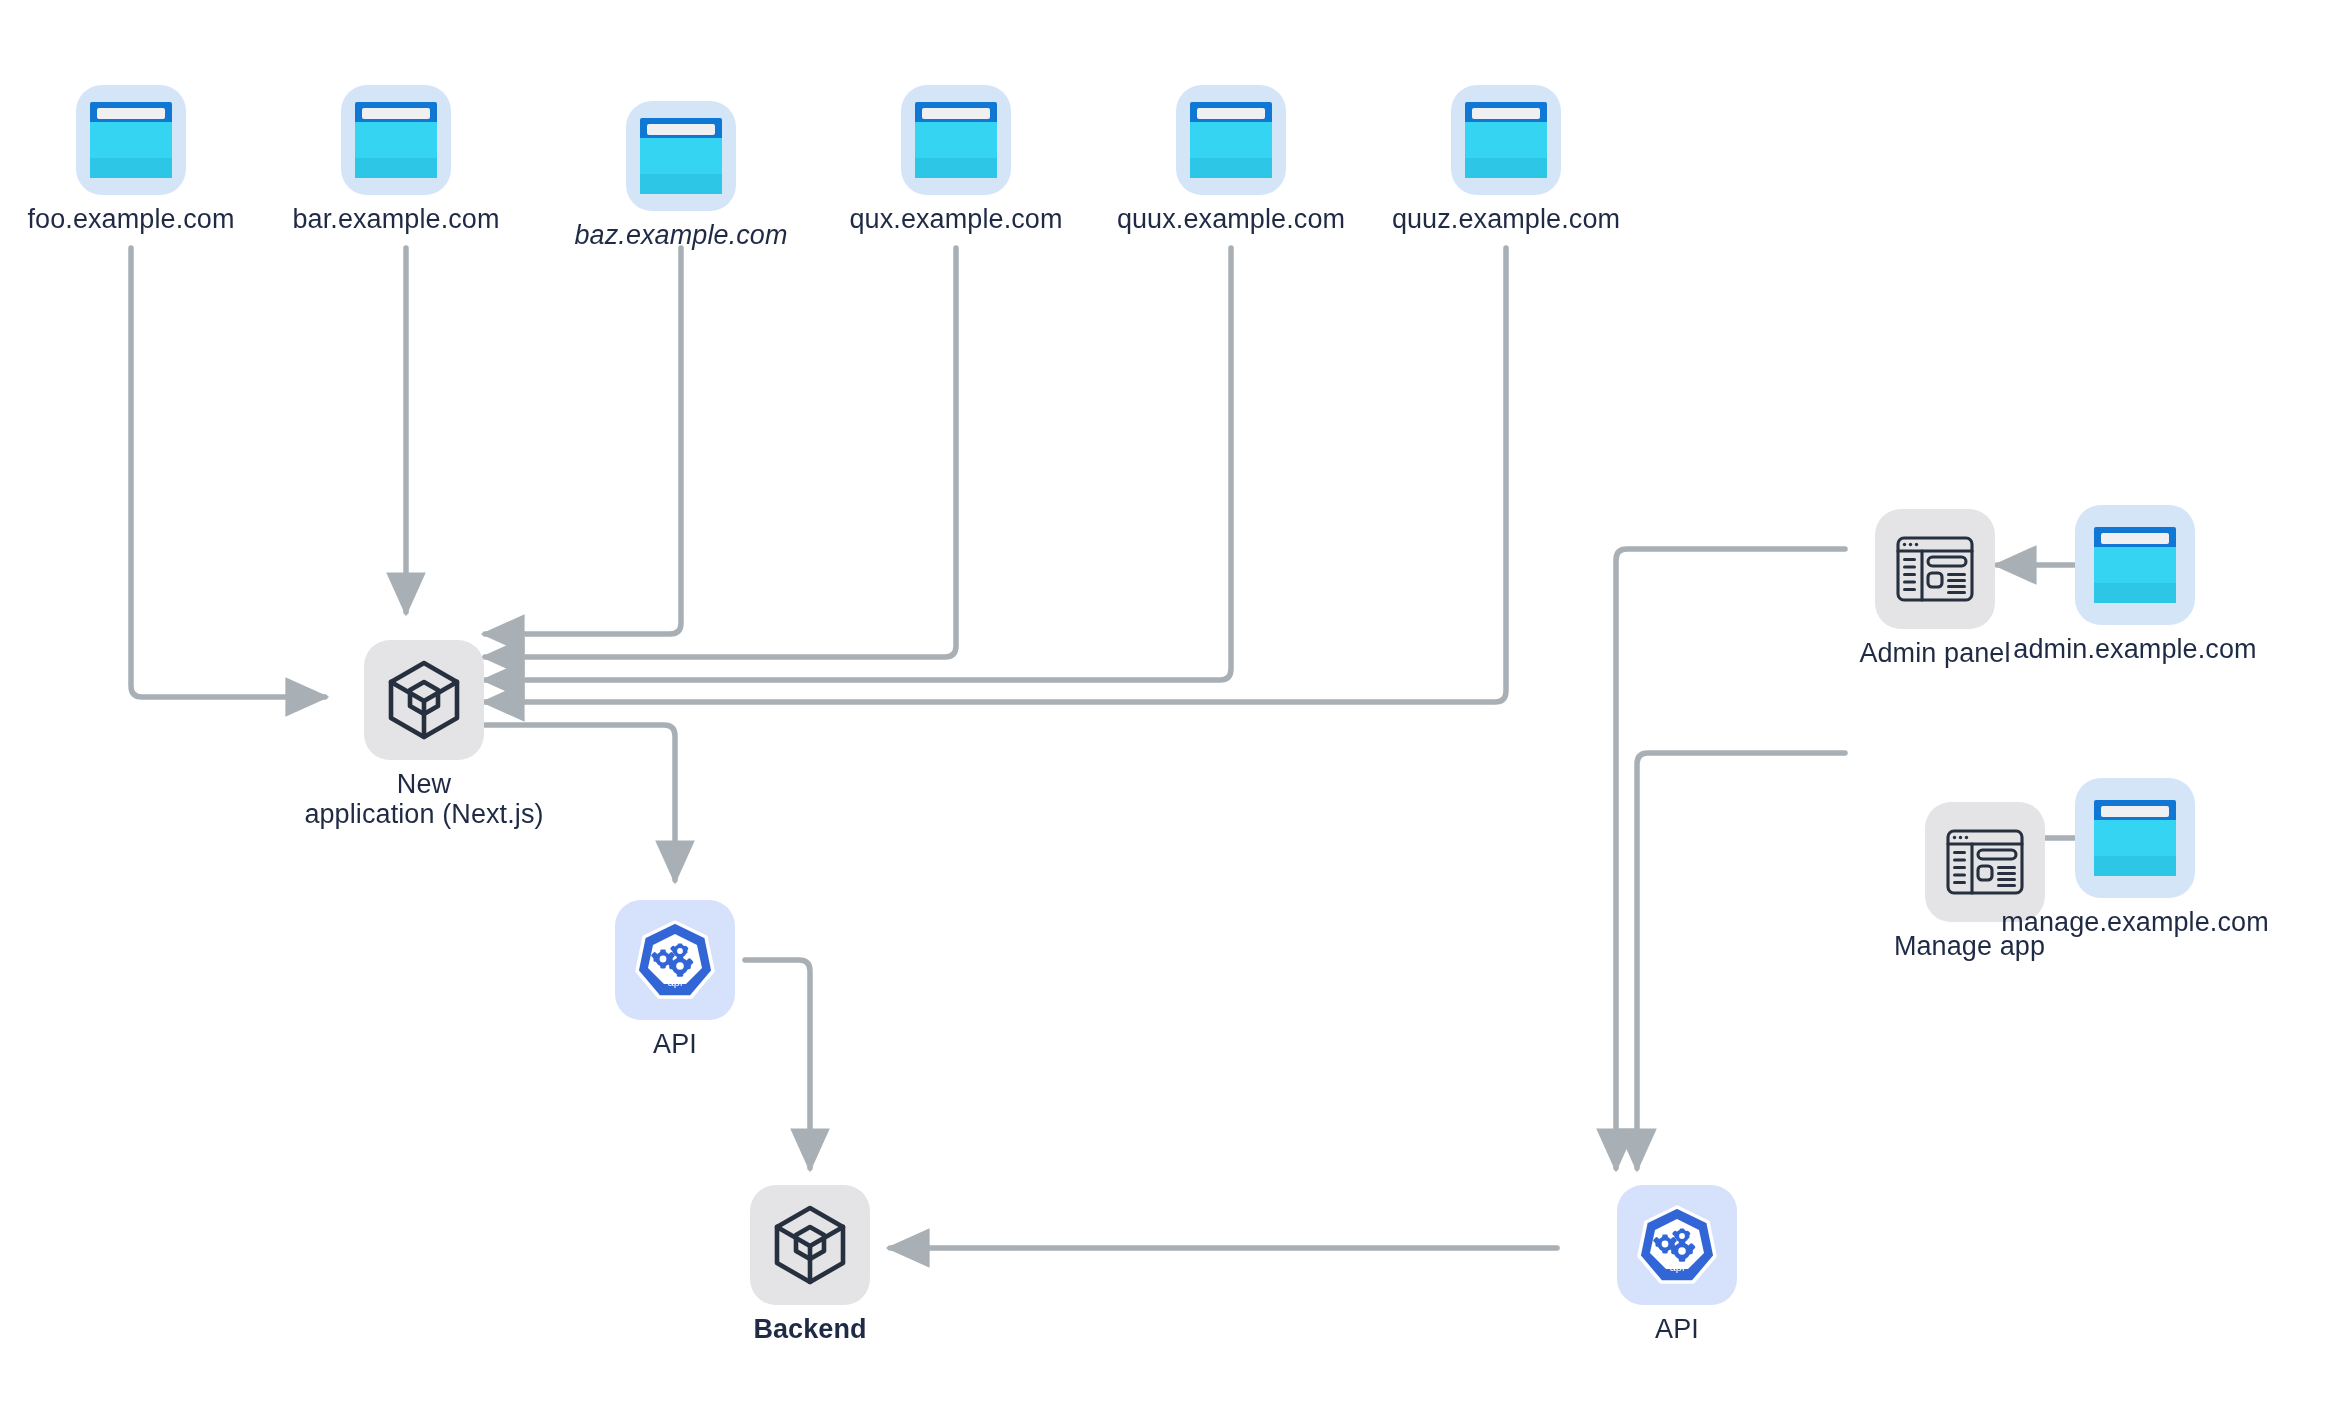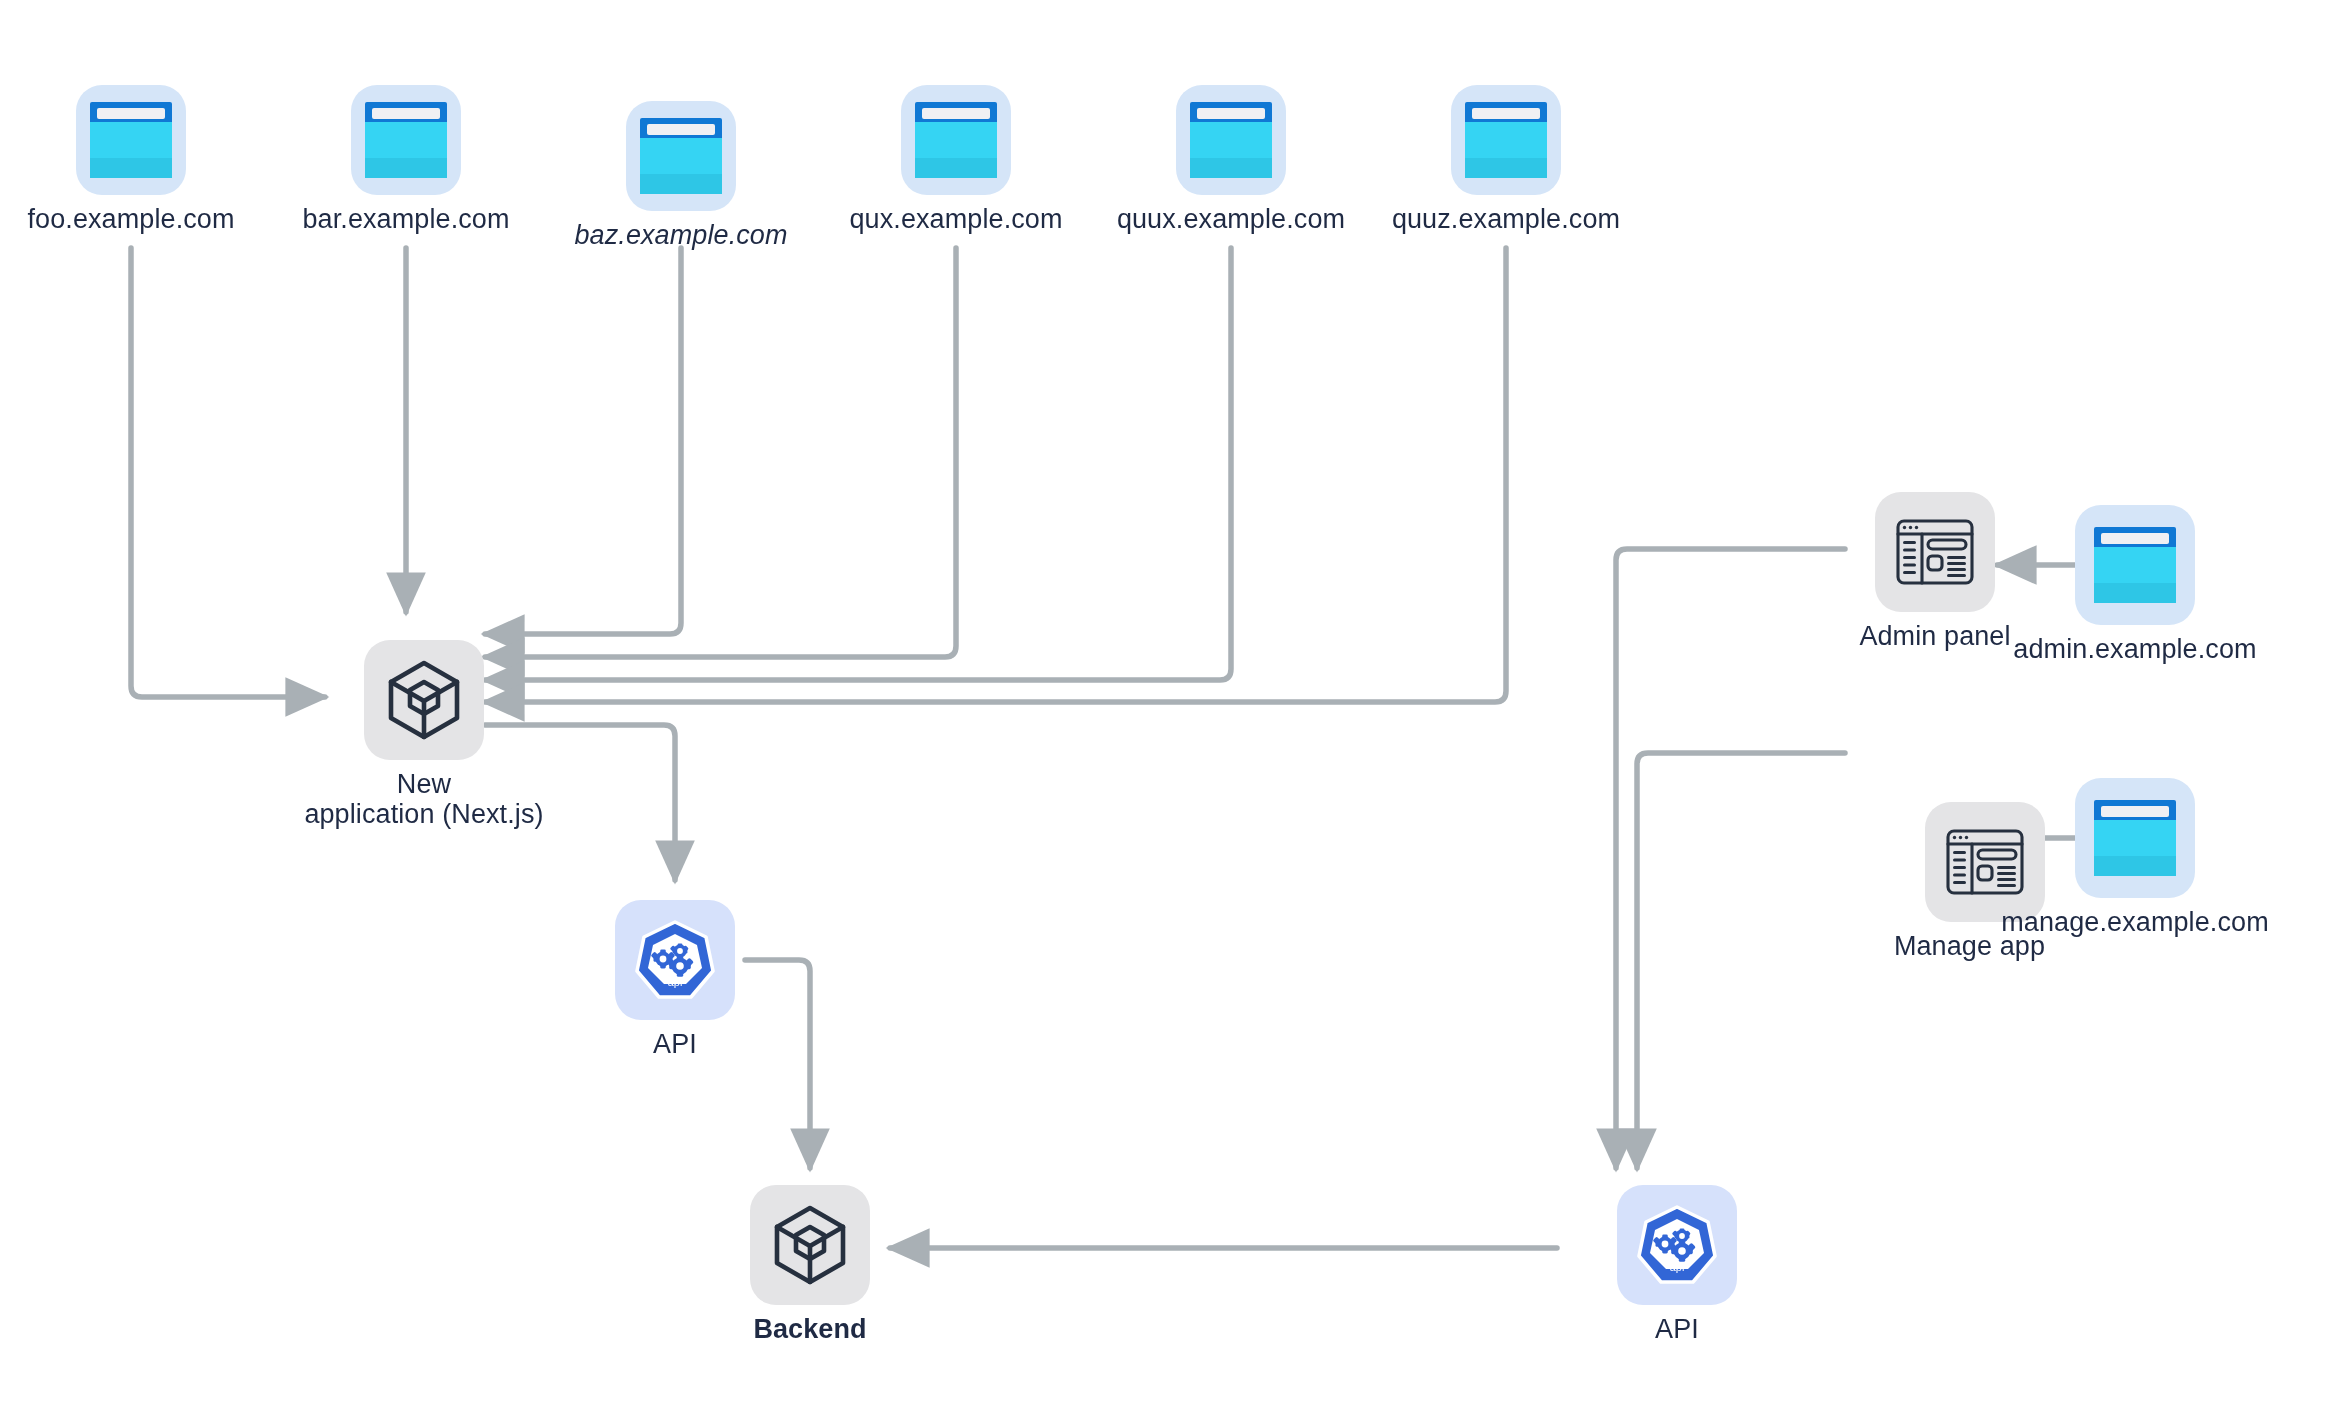--- a/index.html
+++ b/index.html
@@ -78,21 +78,21 @@
       <svg class="browser" viewBox="0 0 82 76">
         <rect x="0" y="0" width="82" height="22" rx="2" fill="#1078d4"></rect>
         <rect x="0" y="20" width="82" height="56" fill="#35d4f3"></rect>
         <rect x="0" y="56" width="82" height="20" fill="#2ec6e6"></rect>
         <rect x="7" y="6" width="68" height="11" rx="2" fill="#f0f0f3"></rect>
       </svg>
     </div>
     <div class="label">foo.example.com</div>
   </div>
 
-  <div class="node" style="left:306px;top:85px;width:200px;">
+  <div class="node" style="left:296px;top:85px;width:200px;">
     <div class="tile blue" style="width:110px;height:110px;">
       <svg class="browser" viewBox="0 0 82 76">
         <rect x="0" y="0" width="82" height="22" rx="2" fill="#1078d4"></rect>
         <rect x="0" y="20" width="82" height="56" fill="#35d4f3"></rect>
         <rect x="0" y="56" width="82" height="20" fill="#2ec6e6"></rect>
         <rect x="7" y="6" width="68" height="11" rx="2" fill="#f0f0f3"></rect>
       </svg>
     </div>
     <div class="label">bar.example.com</div>
   </div>
@@ -198,21 +198,21 @@
           <path d="M37,3 L70,22 L70,58 L37,77 L4,58 L4,22 Z"></path>
           <path d="M4,22 L37,41 L70,22"></path>
           <path d="M37,41 L37,77"></path>
           <path d="M23,30 L37,22 L51,30 L51,46 L37,54 L23,46 Z"></path>
         </g>
       </svg>
     </div>
     <div class="label">Backend</div>
   </div>
 
-  <div class="node" style="left:1825px;top:492px;width:220px;justify-content:space-between;">
+  <div class="node" style="left:1825px;top:509px;width:220px;justify-content:space-between;">
     <div class="tile gray" style="width:120px;height:120px;">
       <svg class="dash" viewBox="0 0 78 66">
         <g fill="none" stroke="#26303f" stroke-width="3.1" stroke-linejoin="round" stroke-linecap="round">
           <rect x="2" y="2" width="74" height="62" rx="6"></rect>
           <path d="M2,15 L76,15"></path>
           <path d="M26,15 L26,64"></path>
           <rect x="32" y="21" width="38" height="9" rx="4.5"></rect>
           <rect x="32" y="37" width="14" height="14" rx="4"></rect>
         </g>
         <g fill="#26303f">

